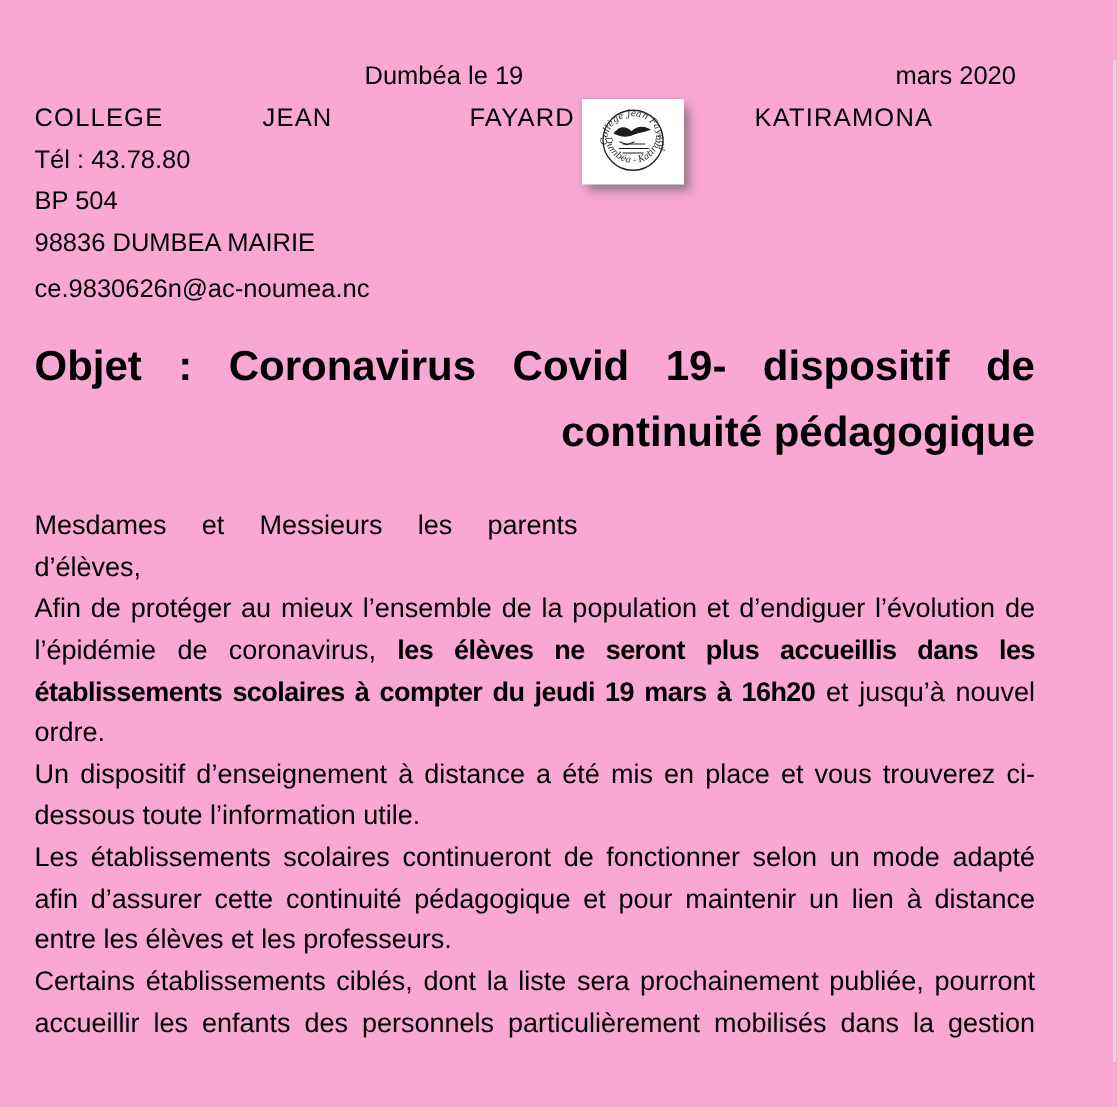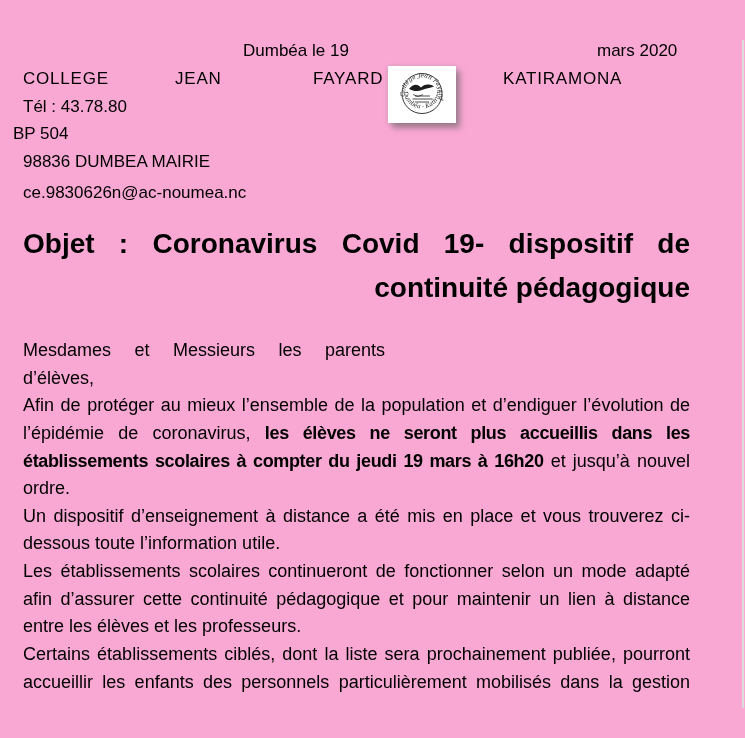--- a/index.html
+++ b/index.html
@@ -25,21 +25,21 @@
   
   .hdr span { position: absolute; font-size: 17px; line-height: 20px; white-space: nowrap; }
   .w-dumbea   { left: 243px; top: 41px; }
   .w-mars     { left: 597px; top: 41px; }
   .school-word { letter-spacing: 0.8px; }
   .w-college  { left: 23px;  top: 69px; }
   .w-jean     { left: 175px; top: 69px; }
   .w-fayard   { left: 285px; top: 69px; margin-left: 28px; }
   .w-katira   { left: 503px; top: 69px; }
   .w-phone    { left: 23px;  top: 97px; }
-  .w-bp       { left: 13px;  top: 124px; text-align: center; }
+  .w-bp       { left: 23px;  top: 124px; text-align: center; }
   .w-city     { left: 23px;  top: 152px; }
   .w-email    { left: 23px;  top: 183px; }
   
   .logo-box {
     position: absolute;
     left: 388px; top: 66px;
     width: 68px; height: 57px;
     background: #ffffff;
     box-shadow: 4px 5px 6px rgba(90,90,90,0.55), 0 0 4px rgba(140,140,140,0.35);
   }

